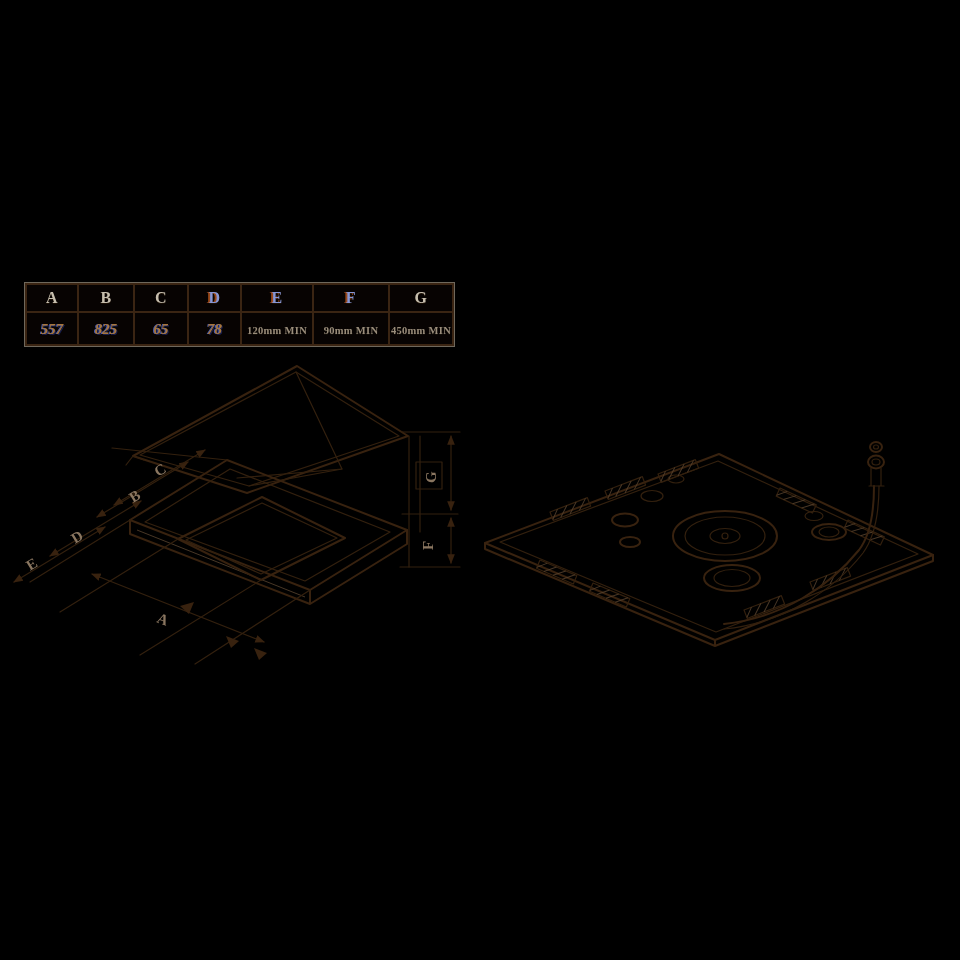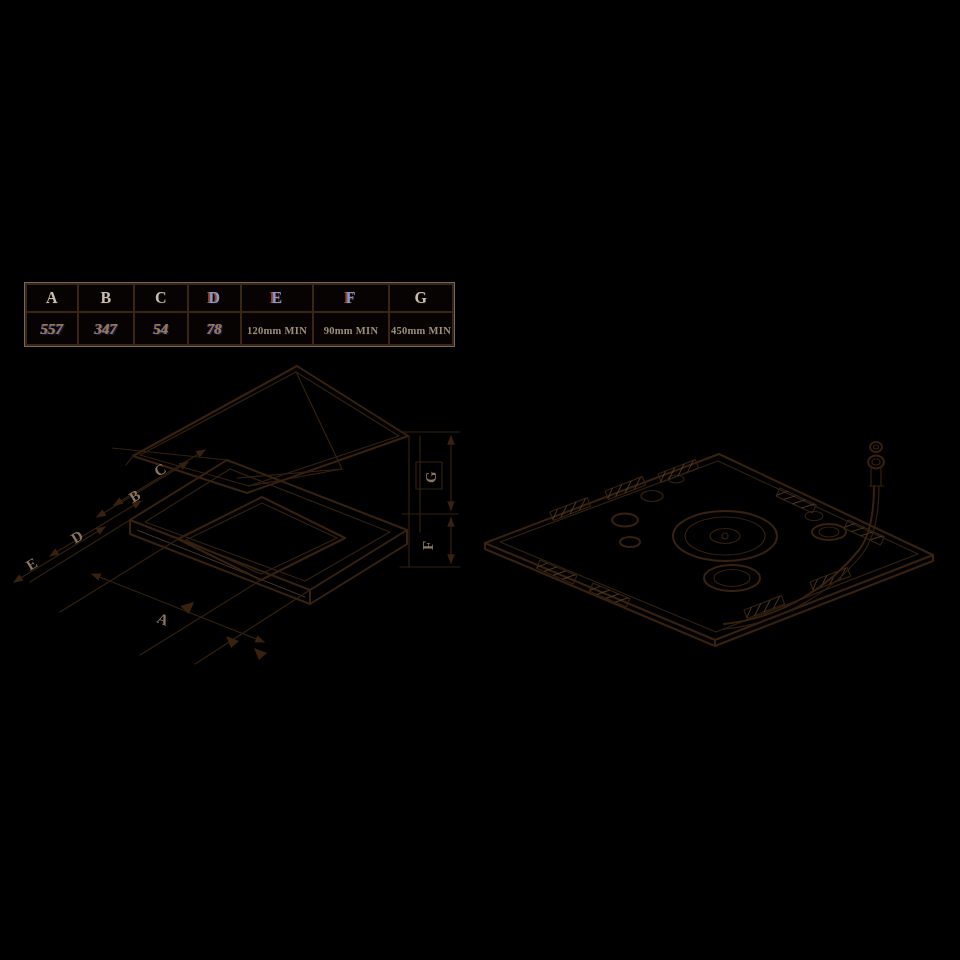--- a/index.html
+++ b/index.html
@@ -69,22 +69,22 @@
         <td class="c0"><span class="hdr">A</span></td>
         <td class="c1"><span class="hdr">B</span></td>
         <td class="c2"><span class="hdr">C</span></td>
         <td class="c3"><span class="hdr hdr-blue">D</span></td>
         <td class="c4 sep"><span class="hdr hdr-blue">E</span></td>
         <td class="c5"><span class="hdr hdr-blue">F</span></td>
         <td class="c6 sep"><span class="hdr">G</span></td>
       </tr>
       <tr class="val-row">
         <td class="c0"><span class="val-num">557</span></td>
-        <td class="c1"><span class="val-num">347</span></td>
-        <td class="c2"><span class="val-num">54</span></td>
+        <td class="c1"><span class="val-num">825</span></td>
+        <td class="c2"><span class="val-num">65</span></td>
         <td class="c3"><span class="val-num">78</span></td>
         <td class="c4 sep"><span class="val-mm">120mm MIN</span></td>
         <td class="c5"><span class="val-mm">90mm MIN</span></td>
         <td class="c6 sep"><span class="val-mm">450mm MIN</span></td>
       </tr>
     </tbody>
       </table>
   </div>
 
   <div class="diagram d-left">

